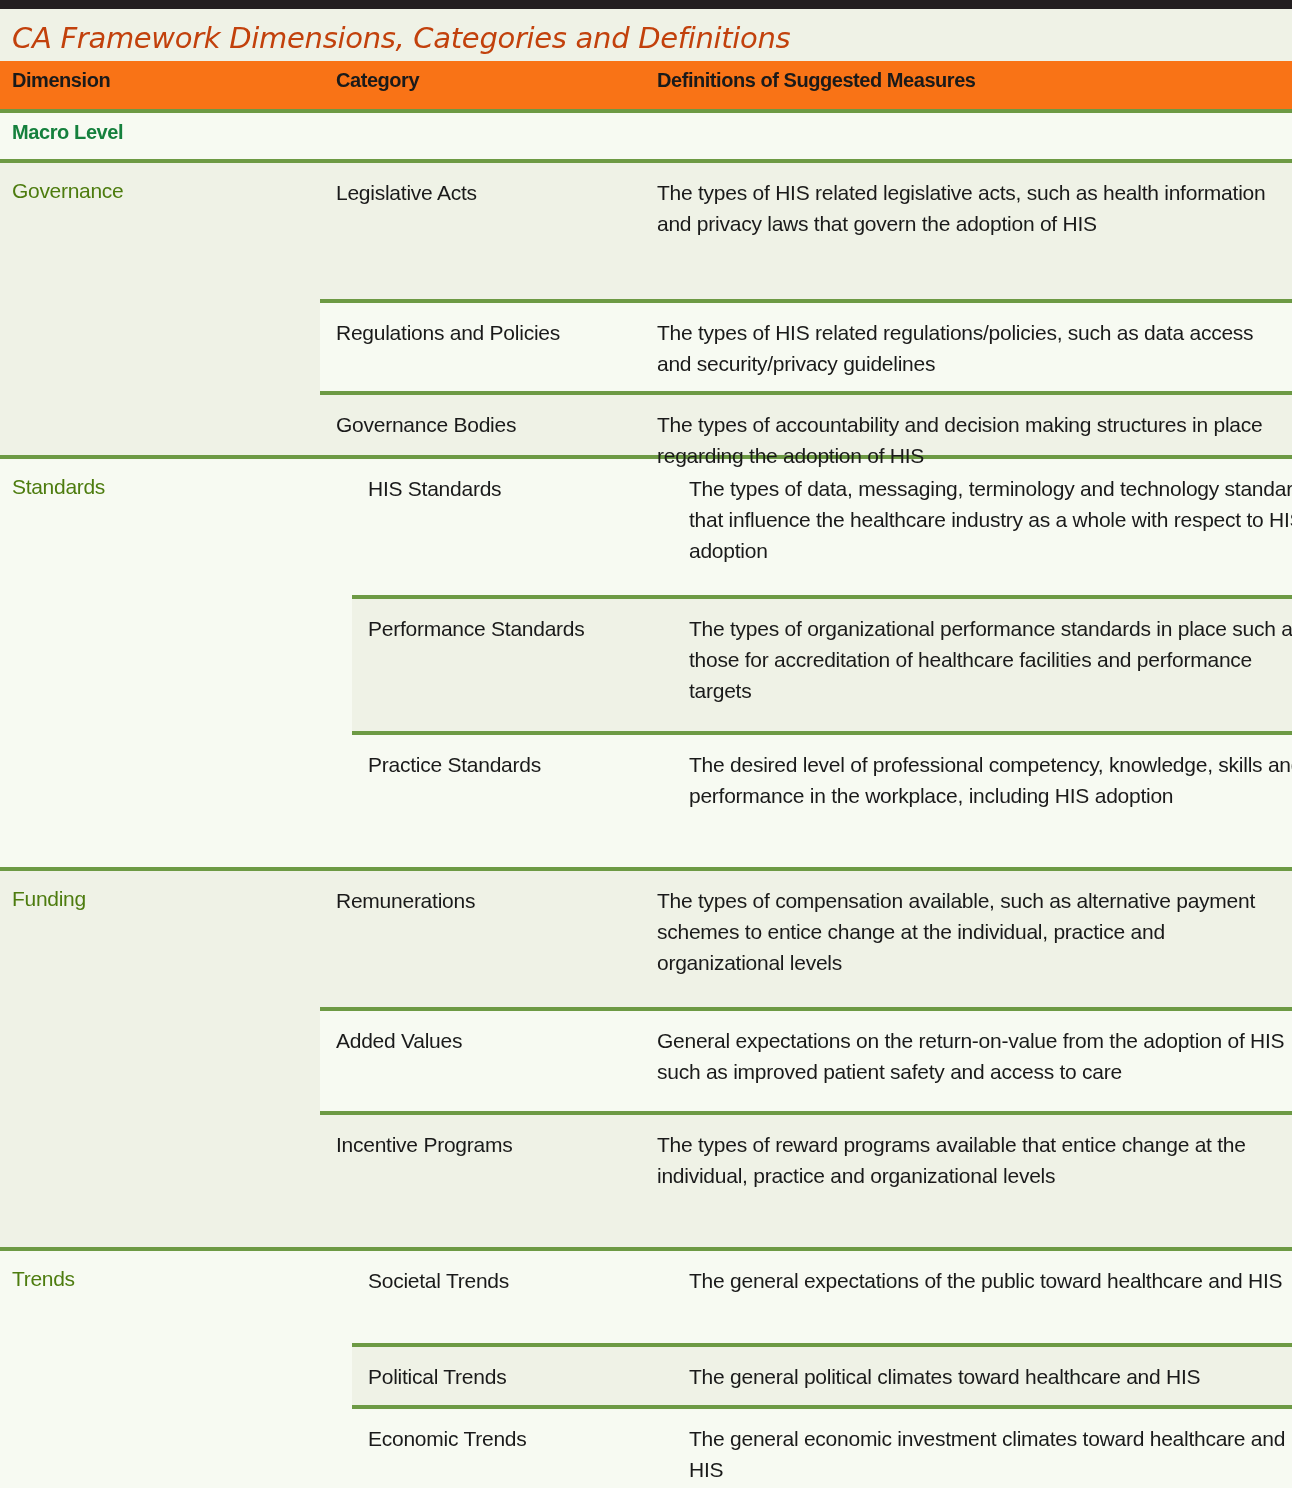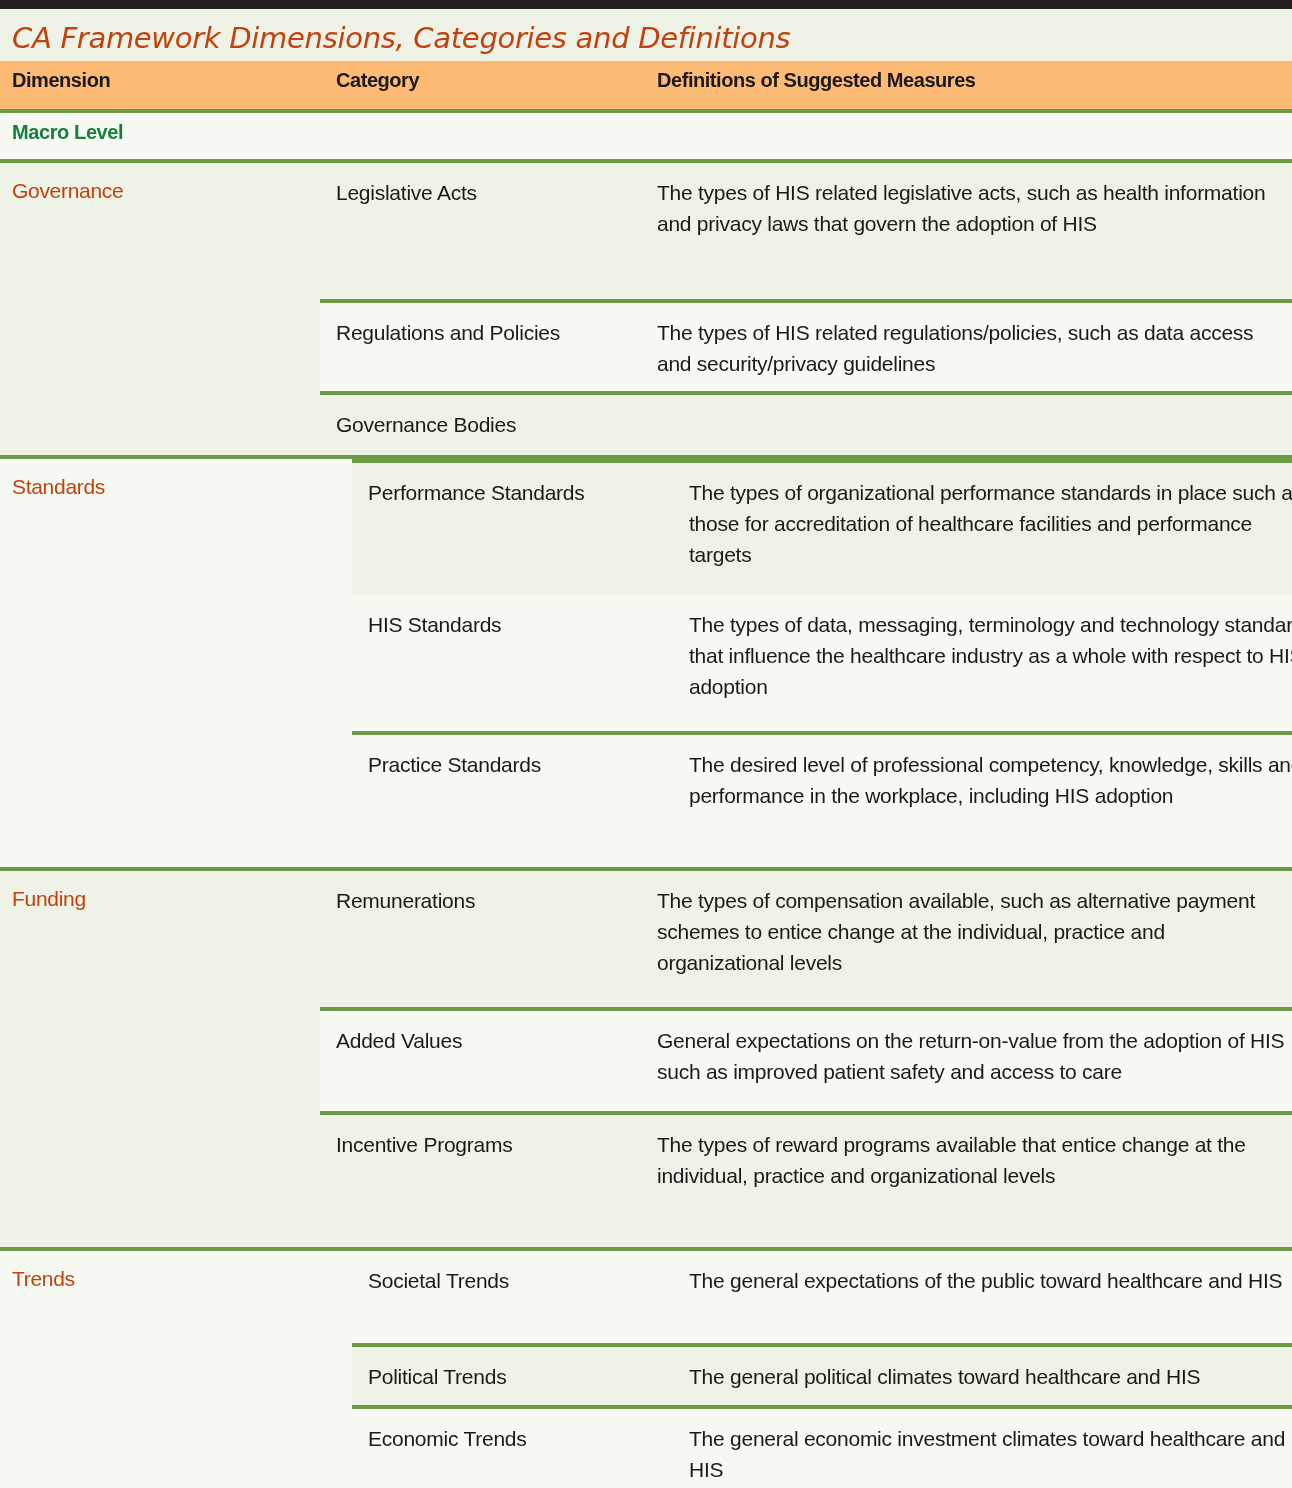--- a/index.html
+++ b/index.html
@@ -33,21 +33,21 @@
     font-size: 29px;
     font-weight: 400;
     letter-spacing: -0.3px;
     padding: 14px 0 6px 12px;
     line-height: 1.1;
     white-space: nowrap;
   }
 
   
   #header-row {
-    background: #fdba74;
+    background: #f97316;
     position: relative;
     height: 48px;
   }
   .hdr-cell {
     position: absolute;
     top: 8px;
     font-size: 20px;
     font-weight: bold;
     color: #1a1a1a;
     letter-spacing: -0.45px;
@@ -82,21 +82,21 @@
 
   
   .dim-block {
     position: relative;
   }
   .dim-label {
     position: absolute;
     left: 12px;
     top: 16px;
     font-size: 21px;
-    color: #c2410c;
+    color: #4d7c0f;
     letter-spacing: -0.3px;
     white-space: nowrap;
     z-index: 3;
   }
   .dim-bg-tint  { background: #eff2e6; }
   .dim-bg-white { background: #f7faf2; padding-left: 32px; }
 
   
   .subrow {
     position: relative;
@@ -170,35 +170,36 @@
       <div class="subrow" style="height: 92px;">
         <div class="panel panel-white"></div>
         <div class="rule-inner"></div>
         <div class="cat-cell" style="top: 18px;">Regulations and Policies</div>
         <div class="def-cell" style="top: 18px;">The types of HIS related regulations/policies, such as data access and security/privacy guidelines</div>
       </div>
       <div class="subrow" style="height: 64px;">
         <div class="panel panel-tint"></div>
         <div class="rule-inner"></div>
         <div class="cat-cell" style="top: 18px;">Governance Bodies</div>
+        <div class="def-cell" style="top: 18px;">The types of accountability and decision making structures in place regarding the adoption of HIS</div>
       </div>
     </div>
     <div class="rule-full"></div>
     <div class="dim-block dim-bg-white">
       <div class="dim-label">Standards</div>
       <div class="subrow" style="height: 136px;">
+        <div class="panel panel-white"></div>
+        <div class="cat-cell">HIS Standards</div>
+        <div class="def-cell">The types of data, messaging, terminology and technology standards that influence the healthcare industry as a whole with respect to HIS adoption</div>
+      </div>
+      <div class="subrow" style="height: 136px;">
         <div class="panel panel-tint"></div>
         <div class="rule-inner"></div>
         <div class="cat-cell" style="top: 18px;">Performance Standards</div>
         <div class="def-cell" style="top: 18px;">The types of organizational performance standards in place such as those for accreditation of healthcare facilities and performance targets</div>
-      </div>
-      <div class="subrow" style="height: 136px;">
-        <div class="panel panel-white"></div>
-        <div class="cat-cell">HIS Standards</div>
-        <div class="def-cell">The types of data, messaging, terminology and technology standards that influence the healthcare industry as a whole with respect to HIS adoption</div>
       </div>
       <div class="subrow" style="height: 136px;">
         <div class="panel panel-white"></div>
         <div class="rule-inner"></div>
         <div class="cat-cell" style="top: 18px;">Practice Standards</div>
         <div class="def-cell" style="top: 18px;">The desired level of professional competency, knowledge, skills and performance in the workplace, including HIS adoption</div>
       </div>
     </div>
     <div class="rule-full"></div>
     <div class="dim-block dim-bg-tint">

